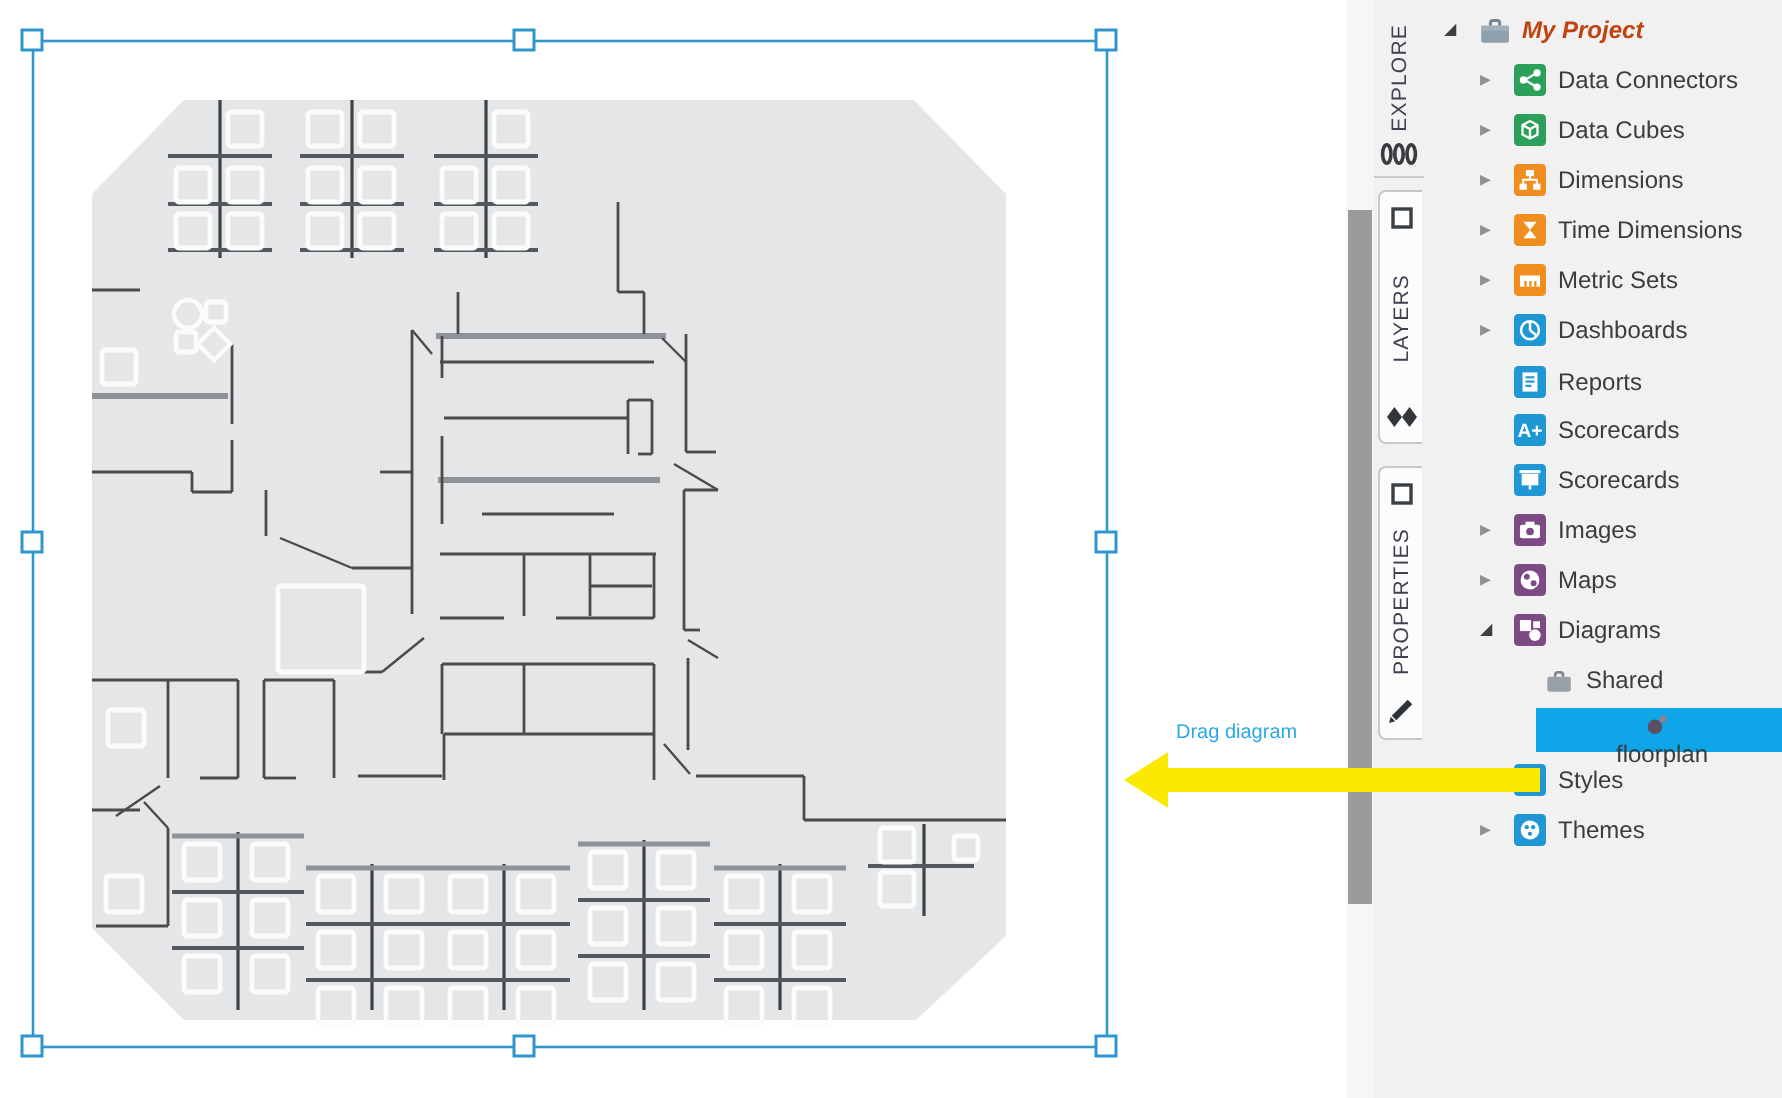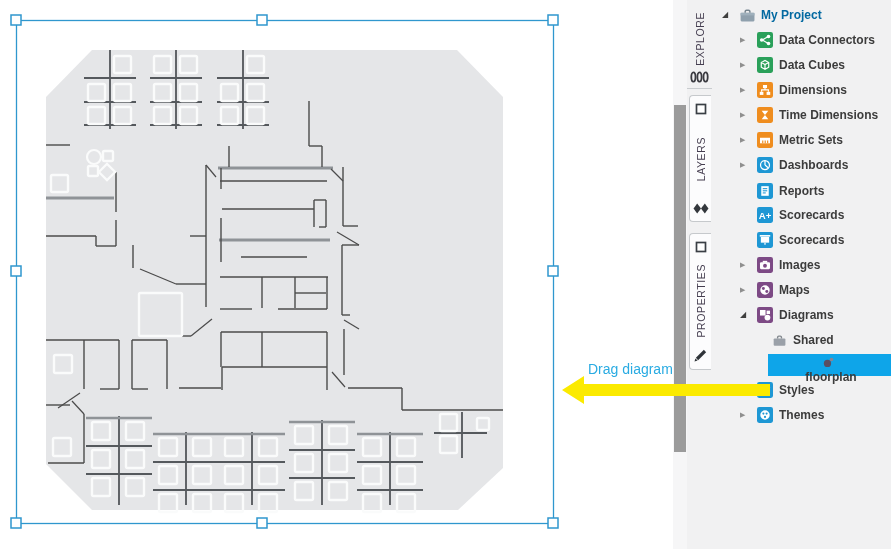--- a/index.html
+++ b/index.html
@@ -1,48 +1,48 @@
 <!DOCTYPE html>
 <html><head>
 <meta charset="utf-8">
 <style>
   html,body{margin:0;padding:0;background:#fff;}
   #app{position:relative;width:891px;height:549px;overflow:hidden;
        font-family:"Liberation Sans","DejaVu Sans",sans-serif;background:#fff;}
   
   #canvas{position:absolute;left:0;top:0;width:673px;height:549px;background:#fff;}
   
-  #drag-label{position:absolute;left:588px;top:361px;font-size:14px;color:#29abe2;white-space:nowrap;}
+  #drag-label{position:absolute;left:588px;top:361px;font-size:10px;color:#29abe2;white-space:nowrap;}
   #arrow-svg{position:absolute;left:555px;top:370px;width:220px;height:40px;z-index:30;}
   
   #scrollbar{position:absolute;left:673px;top:0;width:14px;height:549px;background:#f6f6f7;z-index:5;}
   #scroll-thumb{position:absolute;left:1px;top:105px;width:12px;height:347px;background:#9b9b9b;}
   
   #side-panel{position:absolute;left:687px;top:0;width:204px;height:549px;background:#f1f1f2;}
   #tabstrip{position:absolute;left:0;top:0;width:25px;height:549px;}
   .tab{position:absolute;left:0;width:25px;display:flex;flex-direction:column;align-items:center;cursor:pointer;}
   .tab.boxed{left:2px;width:22px;background:#fcfcfd;border:1px solid #c6c9cc;border-right:none;
              border-radius:4px 0 0 4px;box-sizing:border-box;}
   .vlabel{writing-mode:vertical-rl;transform:rotate(180deg);font-size:10.5px;letter-spacing:.6px;
           color:#453e50;user-select:none;}
   .tab.active .vlabel{margin-top:12px;}
   .tab.boxed .vlabel{margin:auto 0;}
   #tab-sep{position:absolute;left:0;top:88px;width:25px;height:1px;background:#c9cccf;}
   .tab-icon{flex:none;}
   
   #tree{position:absolute;left:25px;top:2px;width:179px;}
   .trow{display:flex;align-items:center;height:25px;font-size:12px;color:#3c3c3c;cursor:pointer;}
-  .trow.root .lbl{font-weight:bold;color:#0369a1;}
+  .trow.root .lbl{font-weight:bold;color:#c2410c;font-style:italic;}
   .twisty{width:14px;flex:none;font-size:7px;color:#8f8f8f;text-align:left;
           font-family:"DejaVu Sans",sans-serif;}
   .twisty.open{font-size:8px;color:#3f3f3f;}
   .selwrap{display:flex;align-items:center;flex:1;height:22px;padding-left:3px;}
   .trow.sel .selwrap{background:#0ea5e9;flex-direction:column;}
   .ticon{width:16px;height:16px;flex:none;margin-right:6px;}
-  .lbl{white-space:nowrap;font-weight:bold;}
+  .lbl{white-space:nowrap;}
 </style>
 </head>
 <body>
 
 <div id="app">
 
   <div id="canvas">
     <svg id="canvas-svg" width="673" height="549">
       <g id="floorplan-g">
           <path d="M92,50 L457,50 L503,97 L503,468 L458,510 L92,510 L46,464 L46,97 Z" fill="#e5e6e8"></path>

